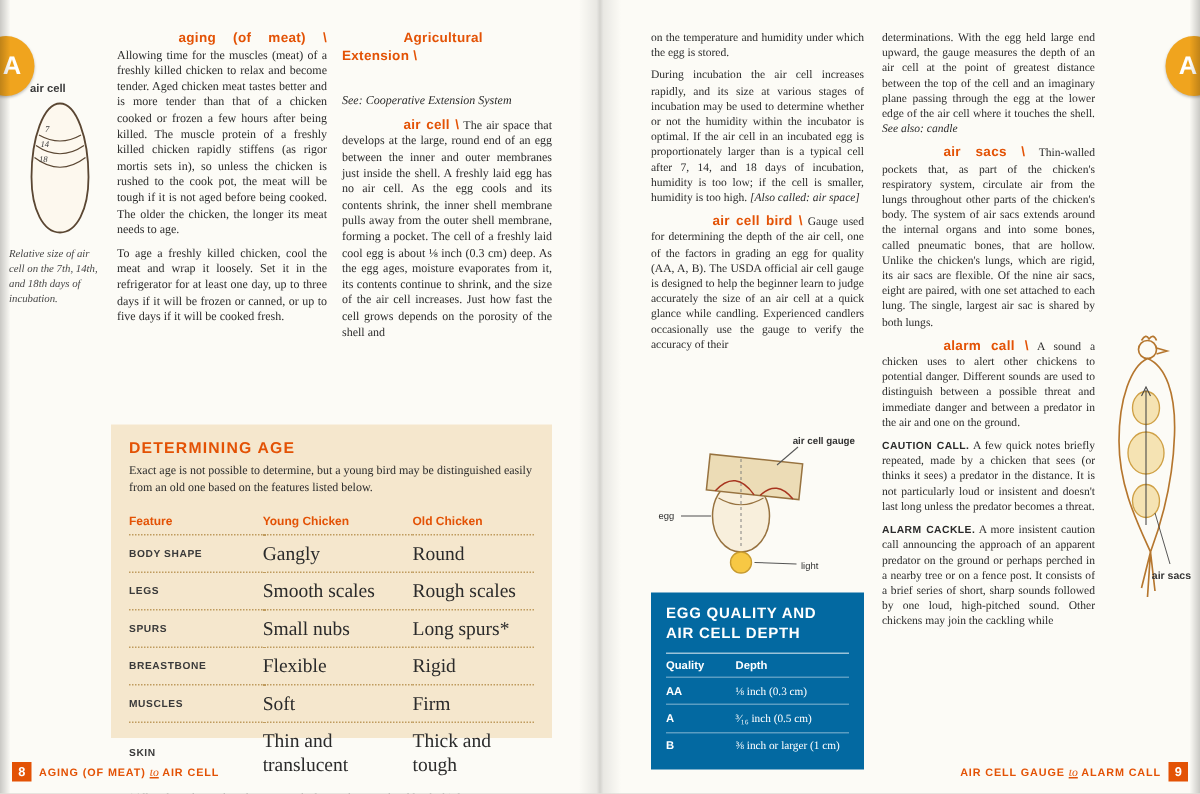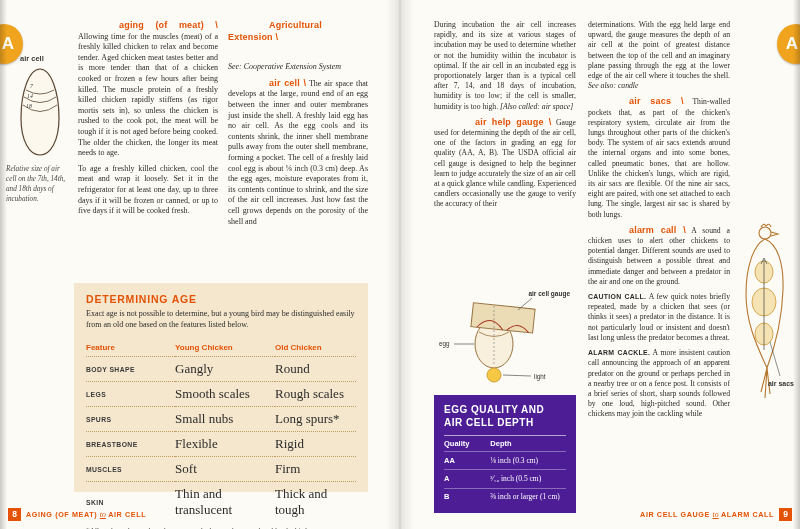--- a/index.html
+++ b/index.html
@@ -43,21 +43,21 @@
   .age-box { position:absolute; left:74px; top:283px; width:294px; height:209px; background:#f5e7cd; padding:10px 12px 6px; }
   .age-box h3 { margin:0 0 4px; font:bold 10.5px "Liberation Sans", sans-serif; color:#e35205; letter-spacing:.8px; }
   .age-box .intro { margin:0 0 6px; font-size:8px; line-height:10.5px; text-align:left; }
   .age-table { width:100%; border-collapse:collapse; table-layout:fixed;margin-top:11px; }
   .age-table th { text-align:left; font:bold 8px "Liberation Sans", sans-serif; color:#e35205; padding:2px 0 4px; }
   .age-table td { font-size:13px; padding:4px 0; border-top:1px dotted #bf9b5e; vertical-align:middle; }
   .age-table td.feat { font:bold 6.8px "Liberation Sans", sans-serif; letter-spacing:.4px; color:#3a3a3a; }
   .age-box .footnote { margin:5px 0 0; font-size:7.3px; color:#4a4a4a; text-align:left; }
 
   
-  .quality-box { background:#4c1d95; color:#fff; padding:9px 10px 7px; width:142px; }
+  .quality-box { background:#0369a1; color:#fff; padding:9px 10px 7px; width:142px; }
   .quality-box h3 { margin:0; font:bold 10px/12.5px "Liberation Sans", sans-serif; letter-spacing:.5px; }
   .q-table { width:100%; border-collapse:collapse; margin-top:6px; }
   .q-table th { text-align:left; font:bold 7.5px "Liberation Sans", sans-serif; padding:3px 0; border-top:1px solid rgba(255,255,255,.6); }
   .q-table td { font-size:7.5px; padding:3.5px 0; border-top:1px solid rgba(255,255,255,.35); vertical-align:top; }
   .q-table td.qv { font:bold 7.5px "Liberation Sans", sans-serif; }
 
   
   .pfoot { position:absolute; bottom:8px; display:flex; align-items:center; gap:5px;
            font:bold 7.2px "Liberation Sans", sans-serif; color:#e35205; letter-spacing:.6px; }
   .foot-left { left:8px; } .foot-right { right:8px; }
@@ -180,26 +180,27 @@
 
   <div class="gutter"></div>
 
   <div class="page page-right">
     <div class="tab tab-right">
       <span>A</span>
     </div>
 
     <div class="col col-3">
       <div class="col3-text">
+        <p>on the temperature and humidity under which the egg is stored.</p>
         <p>
           <span>During incubation the air cell increases rapidly, and its size at various stages of incubation may be used to determine whether or not the humidity within the incubator is optimal. If the air cell in an incubated egg is proportionately larger than is a typical cell after 7, 14, and 18 days of incubation, humidity is too low; if the cell is smaller, humidity is too high.</span>
           <span class="italic">[Also called: air space]</span>
         </p>
         <p>
-          <span class="ehead">air help gauge \</span>
+          <span class="ehead">air cell bird \</span>
           <span>Gauge used for determining the depth of the air cell, one of the factors in grading an egg for quality (AA, A, B). The USDA official air cell gauge is designed to help the beginner learn to judge accurately the size of an air cell at a quick glance while candling. Experienced candlers occasionally use the gauge to verify the accuracy of their</span>
         </p>
       </div>
 
       <figure class="gauge-fig" style="margin:4px 0 6px">
         <svg class="gauge-svg" viewBox="0 0 140 100" width="140" height="100" aria-hidden="true">
           <ellipse cx="60" cy="58" rx="19" ry="24" fill="#f8efdc" stroke="#97723f" stroke-width="1"></ellipse>
           <path d="M45 46 Q60 55 75 46" fill="none" stroke="#97723f" stroke-width="0.8"></path>
           <g transform="rotate(6 70 32)">
             <rect x="38" y="20" width="62" height="24" fill="#ecdcb6" stroke="#97723f" stroke-width="1"></rect>

